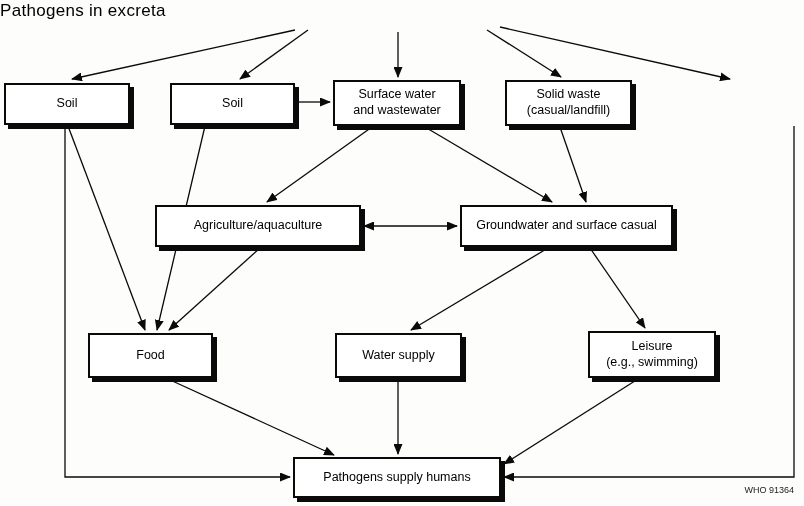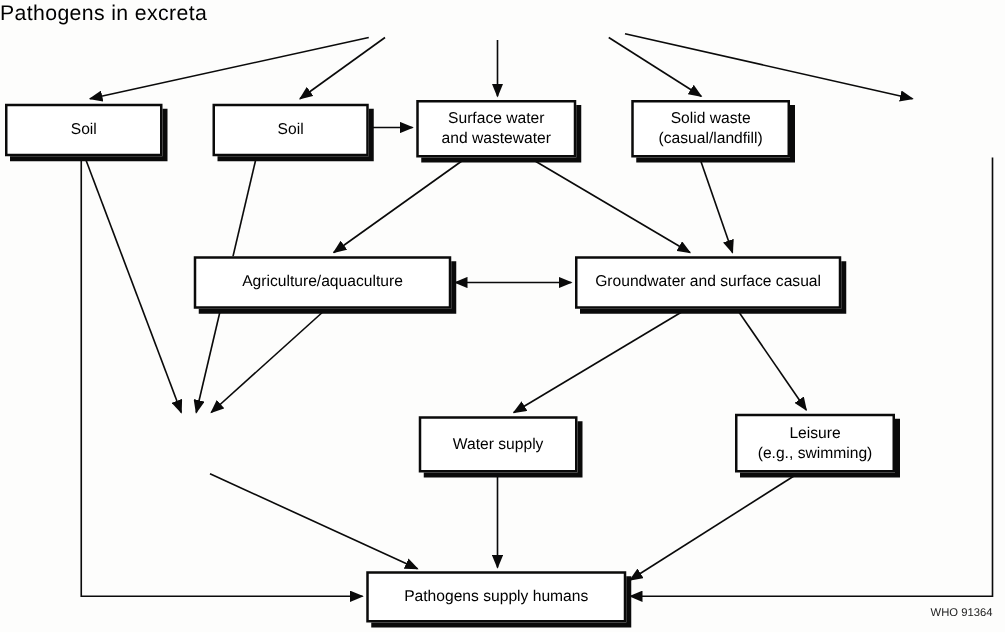--- a/index.html
+++ b/index.html
@@ -89,20 +89,23 @@
 (casual/landfill)</span>
   </div>
 
   <div class="box" style="left:155px;top:205px;width:206px;height:42px">
     <span>Agriculture/aquaculture</span>
   </div>
   <div class="box" style="left:460px;top:205px;width:213px;height:42px">
     <span>Groundwater and surface casual</span>
   </div>
 
+  <div class="box" style="left:88px;top:333px;width:125px;height:45px">
+    <span>Food</span>
+  </div>
   <div class="box" style="left:335px;top:333px;width:127px;height:45px">
     <span>Water supply</span>
   </div>
   <div class="box" style="left:588px;top:331px;width:128px;height:47px">
     <span>Leisure
 (e.g., swimming)</span>
   </div>
 
   <div class="box" style="left:293px;top:457px;width:208px;height:41px">
     <span>Pathogens supply humans</span>

